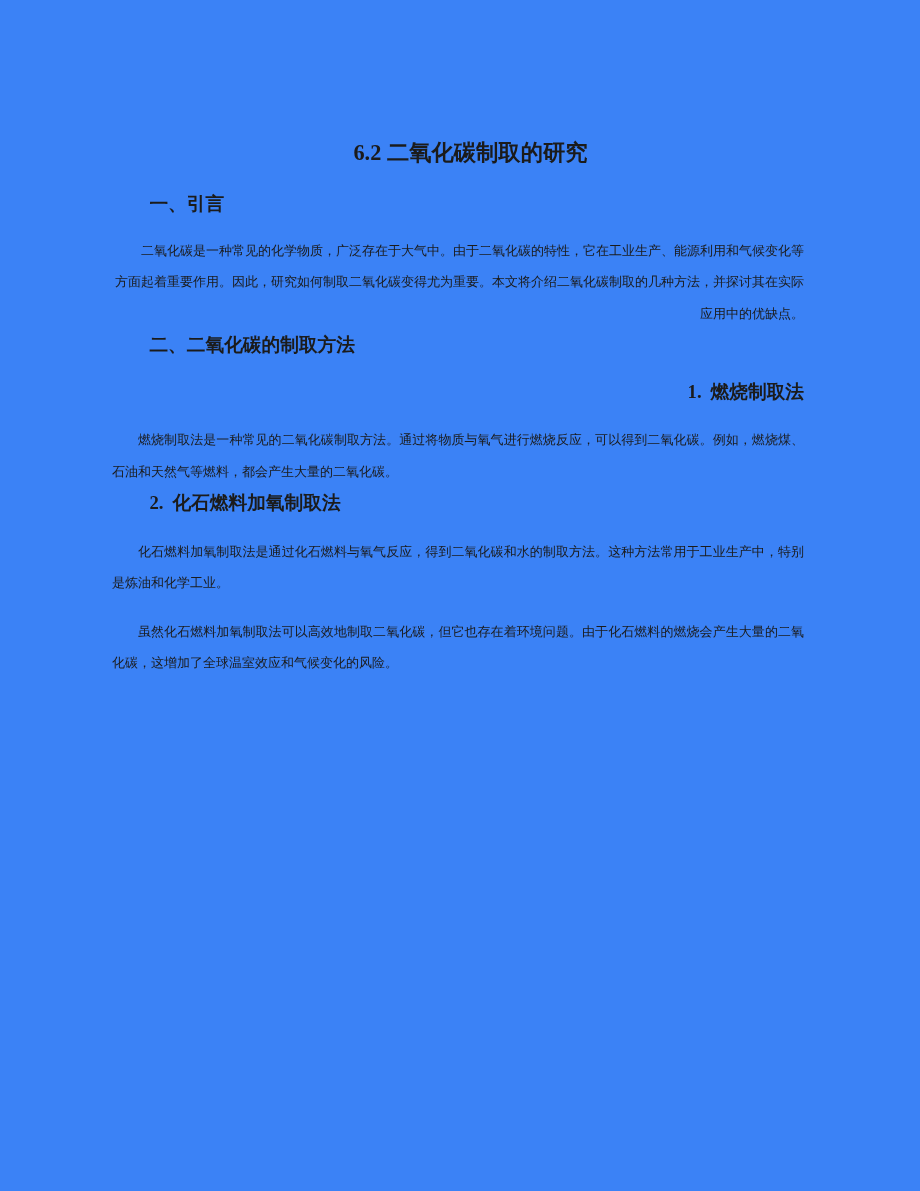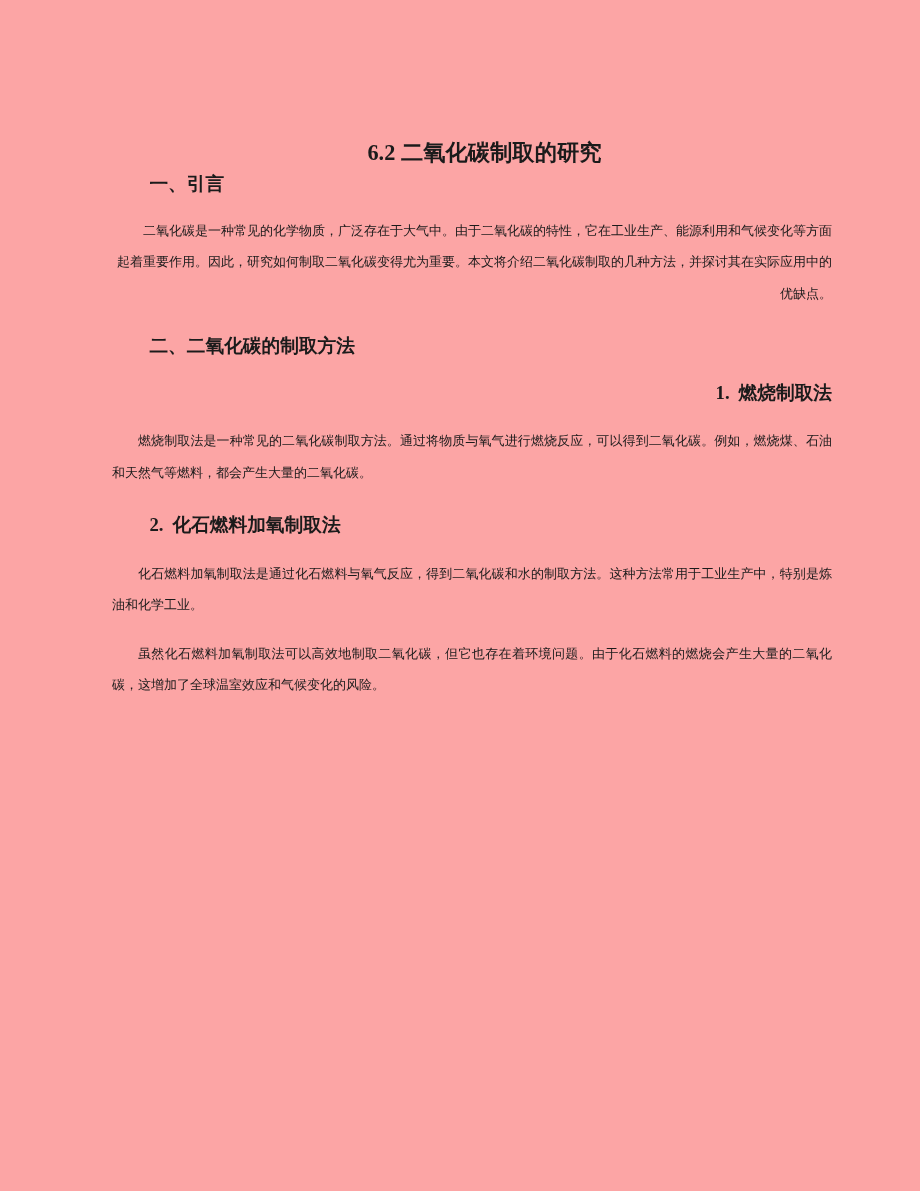--- a/index.html
+++ b/index.html
@@ -5,25 +5,25 @@
   html, body {
     margin: 0;
     padding: 0;
     background: #ffffff;
   }
   .page {
     position: relative;
     width: 920px;
     height: 1191px;
     margin: 0 auto;
-    background: #fca5a5;
+    background: #3b82f6;
     color: #1b1b1b;
     font-family: "Liberation Serif", "DejaVu Serif", serif;
     box-sizing: border-box;
-    padding: 138px 88px 0 112px;
+    padding: 138px 116px 0 112px;
     overflow: hidden;
   }
   .doc-title {
     font-size: 22.3px;
     font-weight: bold;
     line-height: 30px;
     text-align: center;
     margin: 0;
     padding-left: 25px;
     white-space: nowrap;
@@ -41,22 +41,22 @@
     line-height: 31.5px;
     text-indent: 2em;
     text-align: justify;
     margin: 0;
   }
   .sub-heading .num {
     margin-right: 9px;
   }
   .m15 { margin-top: 15px; text-align: right; }
   .m17 { margin-top: 17px; font-family: Liberation Serif, serif; }
-  .m20 { }
-  .m21 { margin-top: 21px; }
+  .m20 { margin-top: 20px; }
+  .m21 { }
 </style>
 </head>
 <body>
 
 <div class="page">
 
   <h1 class="doc-title">6.2 二氧化碳制取的研究</h1>
 
   <h2 class="sec-heading m20">一、引言</h2>
 

